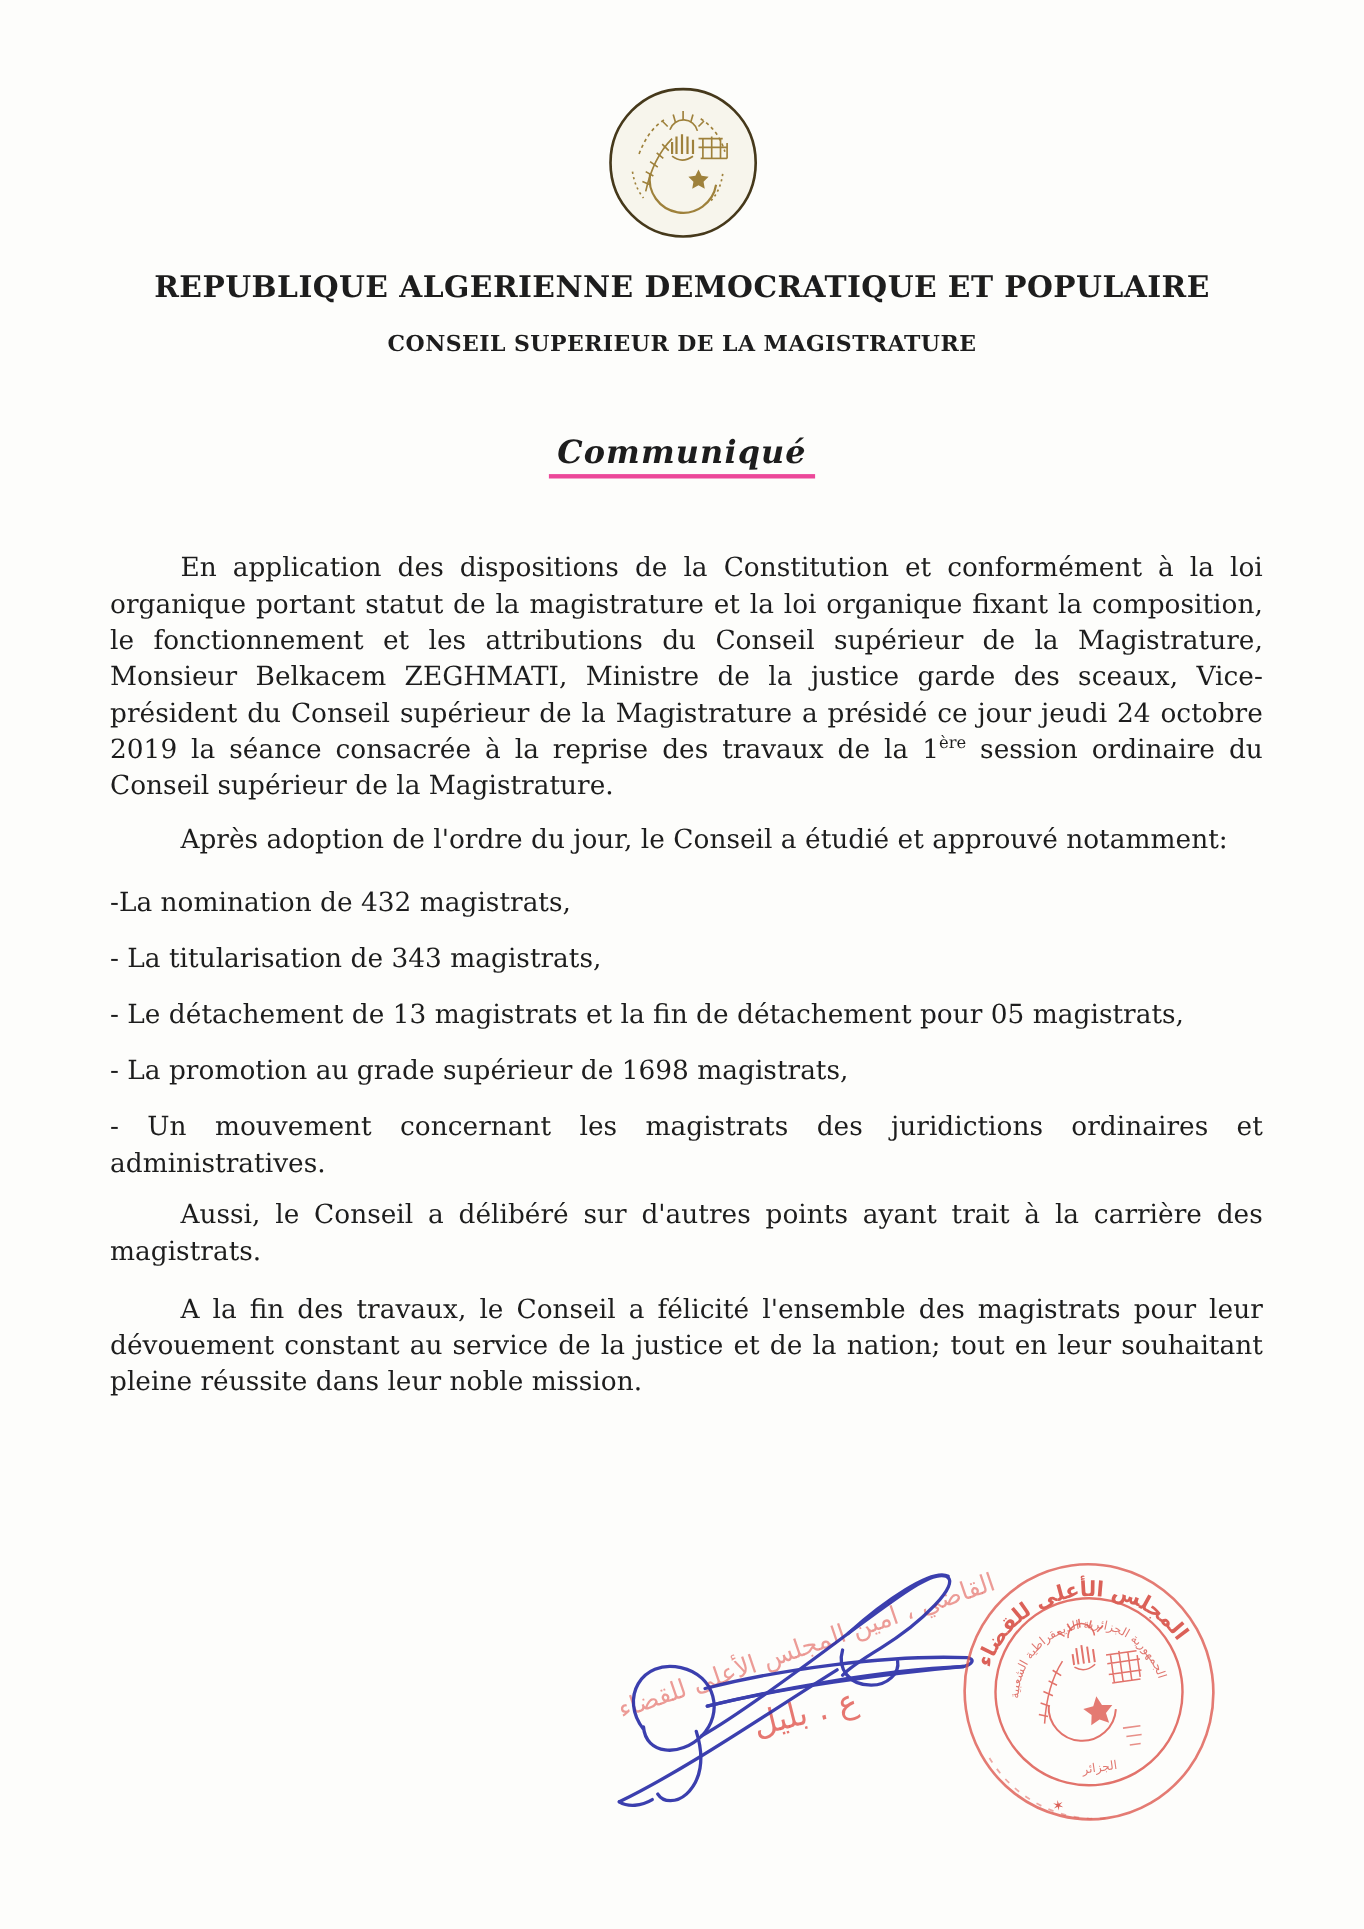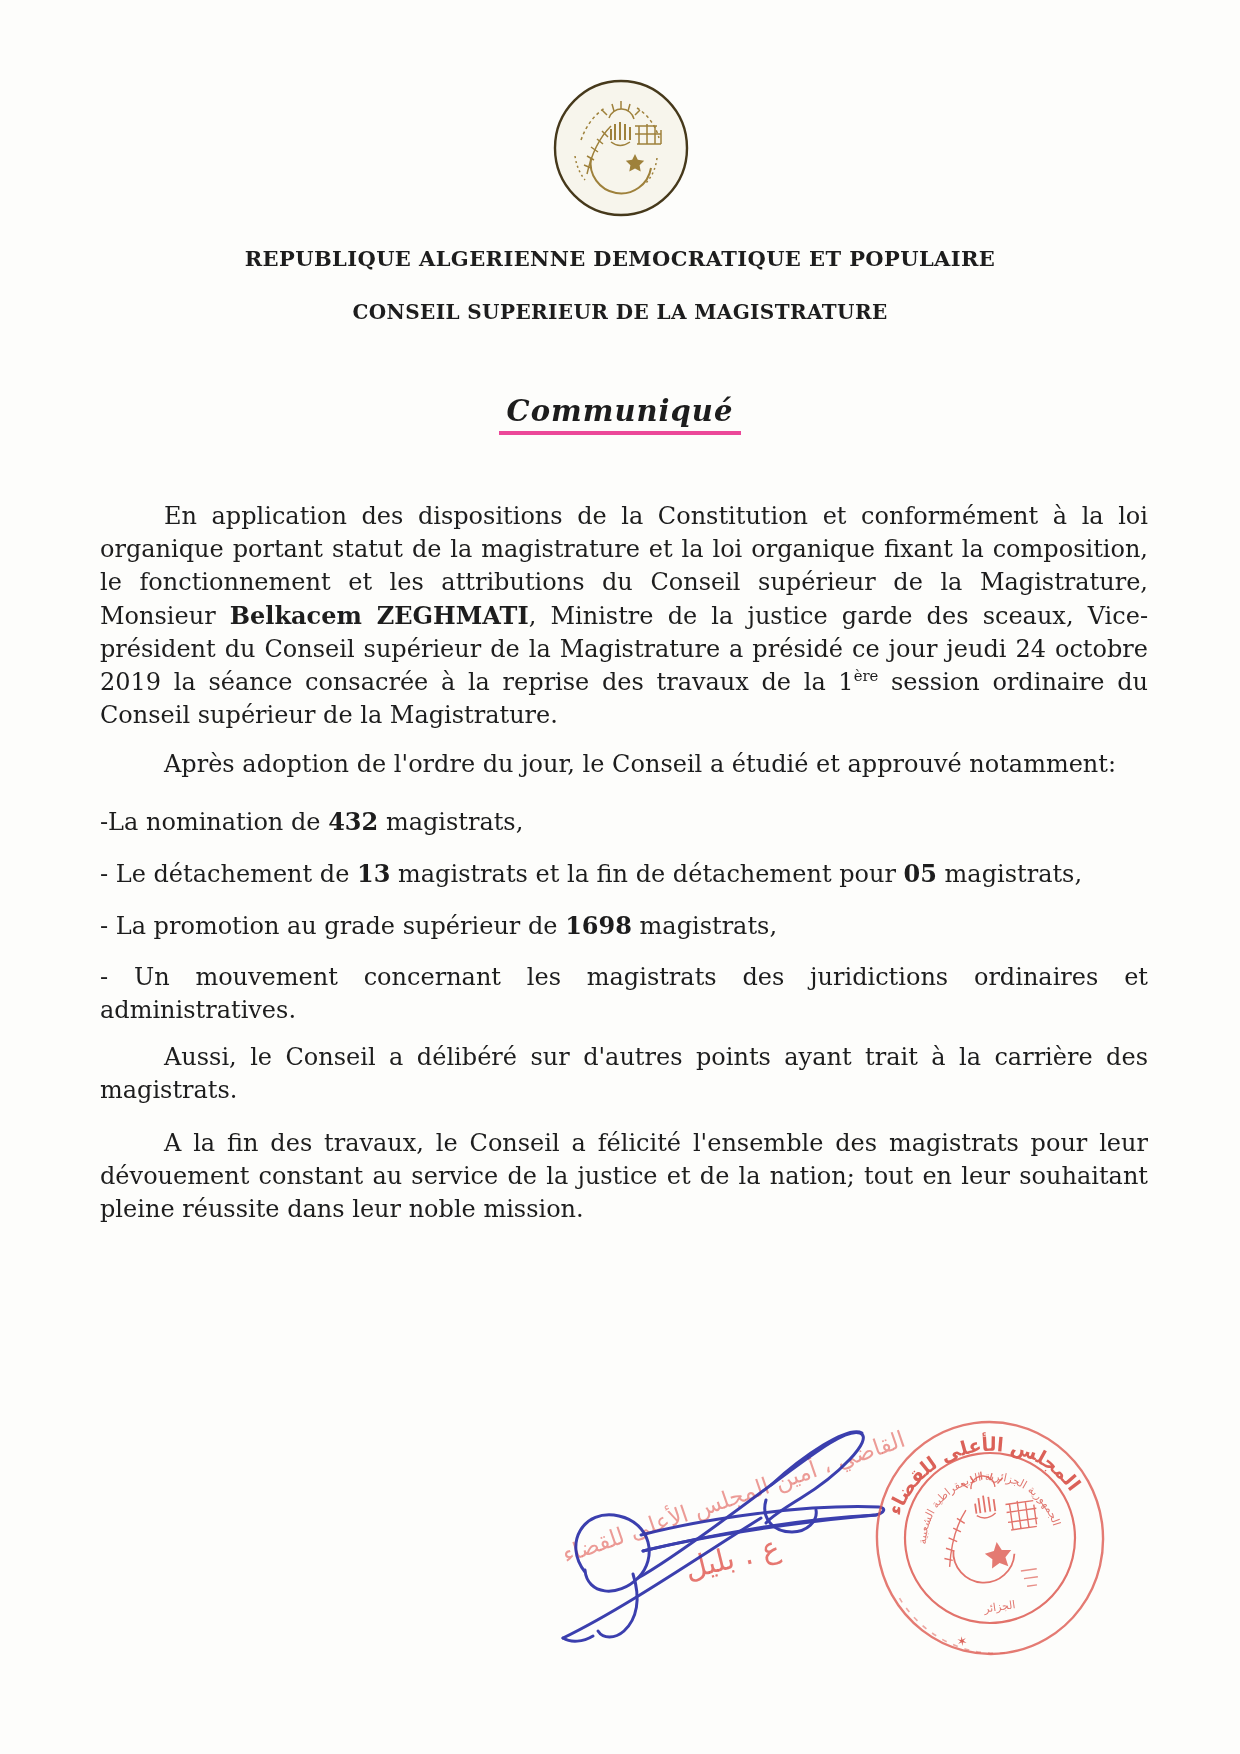--- a/index.html
+++ b/index.html
@@ -5,39 +5,39 @@
   html,body{margin:0;padding:0;background:#e8e8e8;}
   .page{
     position:relative; width:1240px; height:1754px; margin:0 auto;
     background:#fdfdfb; overflow:hidden;
     font-family:"DejaVu Serif", serif; color:#1d1d1d;
   }
   
   .emblem{position:absolute; left:551px; top:78px; width:140px; height:140px;}
   
   .hdr{position:absolute; left:0; width:100%; text-align:center; font-weight:bold; white-space:nowrap;}
-  .hdr1{top:246px; font-size:21px; letter-spacing:0.4px;}
+  .hdr1{top:246px; font-size:27px; letter-spacing:0.4px;}
   .hdr2{top:300px; font-size:20px; letter-spacing:0.4px;}
   .title-wrap{position:absolute; top:394px; left:0; width:100%; text-align:center;}
   .title-wrap span{
     display:inline-block; font-size:29px; font-weight:bold; font-style:italic;
     letter-spacing:1px; border-bottom:4px solid #ec4899; padding:0 8px 3px 8px;
   }
   
   .body{
     position:absolute; left:100px; top:500px; width:1048px;
     font-size:24px; line-height:33px; text-align:justify;
   }
   .para{margin:0; text-indent:64px;}
   .para-intro{margin-bottom:16px;}
   .para-adoption{margin-bottom:24px;}
   .decision{margin:0 0 18px 0; text-indent:0;}
   .decision-last{margin-bottom:14px;}
   .para-deliberation{margin-bottom:20px;}
-  .b{font-weight:bold;}
+  .b{font-weight:normal;}
   sup.ord{font-size:0.62em; vertical-align:super; line-height:0;}
   
   .sig{position:absolute; left:545px; top:1422px; width:352px; height:232px;}
   .stamp{position:absolute; left:868px; top:1415px; width:244px; height:246px; transform:rotate(-8deg); opacity:0.92;}
   .stamp-overlay{
     position:absolute; left:612px; top:1474px; width:300px;
     direction:rtl; text-align:center; white-space:nowrap;
     font-family:"DejaVu Sans", sans-serif; font-size:23px;
     color:rgba(224,85,77,0.58); transform:rotate(-19deg);
   }
@@ -84,20 +84,21 @@
   </div>
 
   <div class="body">
 
     <p class="para para-intro"><span>En application des dispositions de la Constitution et conformément à la loi organique portant statut de la magistrature et la loi organique fixant la composition, le fonctionnement et les attributions du Conseil supérieur de la Magistrature, Monsieur </span><span class="b">Belkacem ZEGHMATI</span><span>, Ministre de la justice garde des sceaux, Vice-président du Conseil supérieur de la Magistrature a présidé ce jour jeudi 24 octobre 2019 la séance consacrée à la reprise des travaux de la 1</span><sup class="ord">ère</sup><span> session ordinaire du Conseil supérieur de la Magistrature.</span></p>
 
     <p class="para para-adoption">Après adoption de l'ordre du jour, le Conseil a étudié et approuvé notamment:</p>
 
     <p class="decision"><span>-La nomination de </span><span class="b">432</span><span> magistrats,</span></p>
 
+    <p class="decision"><span>- La titularisation de </span><span class="b">343</span><span> magistrats,</span></p>
 
 
     <p class="decision"><span>- Le détachement de </span><span class="b">13</span><span> magistrats et la fin de détachement pour </span><span class="b">05</span><span> magistrats,</span></p>
 
     <p class="decision"><span>- La promotion au grade supérieur de </span><span class="b">1698</span><span> magistrats,</span></p>
 
     <p class="decision decision-last">- Un mouvement concernant les magistrats des juridictions ordinaires et administratives.</p>
 
     <p class="para para-deliberation">Aussi, le Conseil a délibéré sur d'autres points ayant trait à la carrière des magistrats.</p>
 

